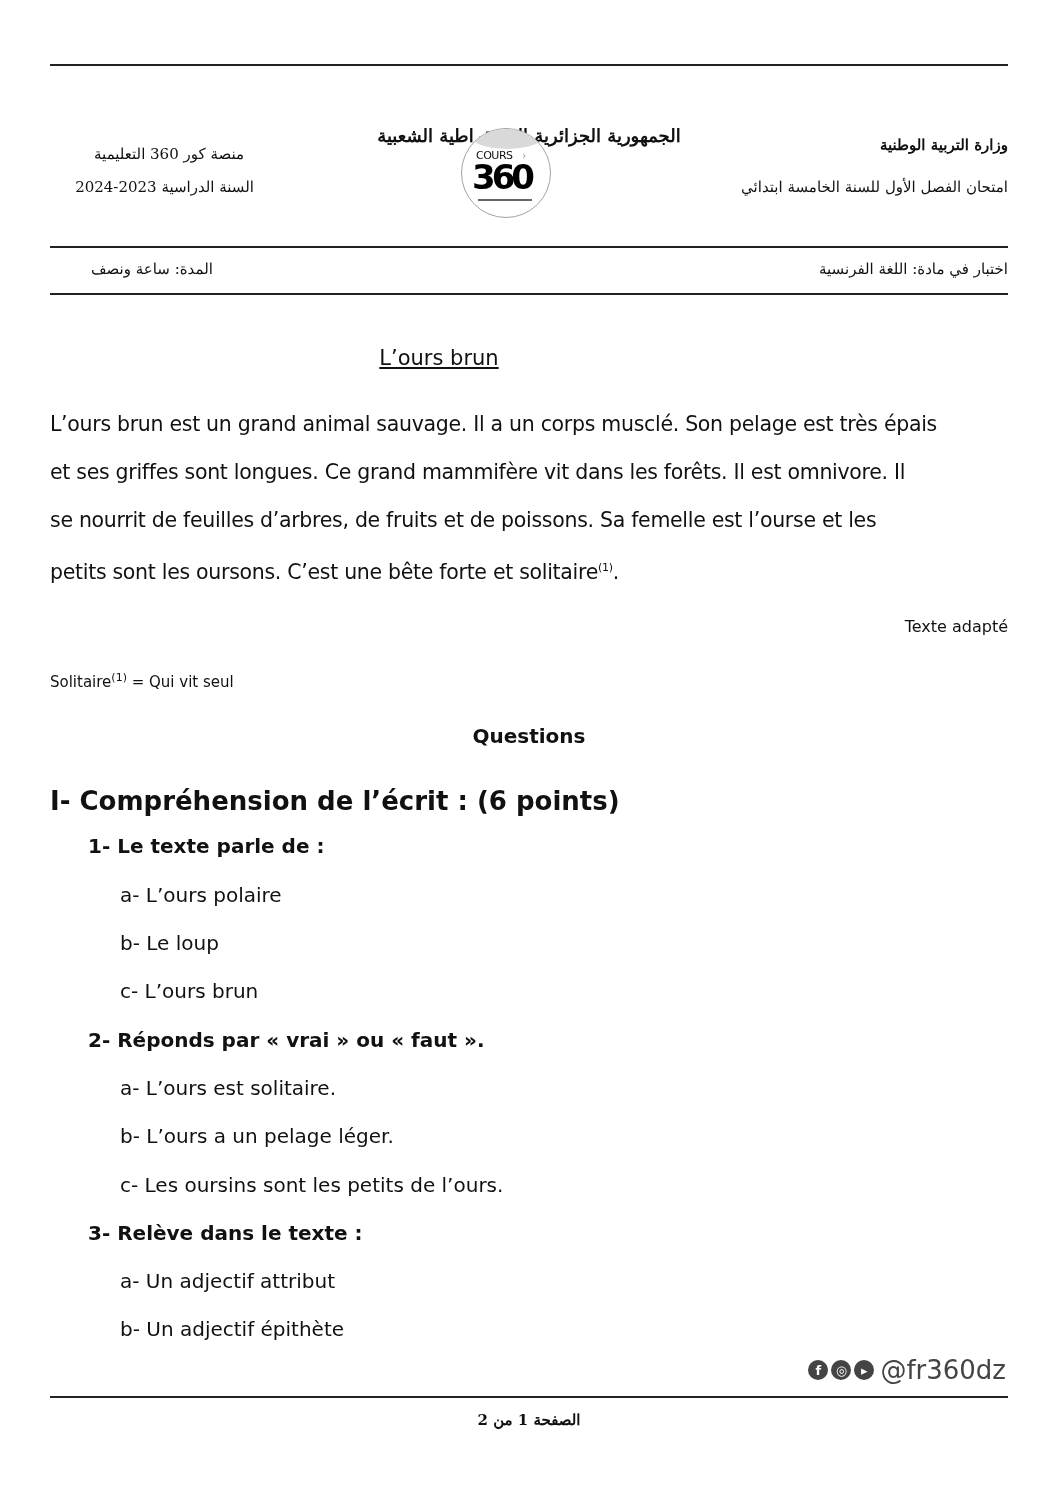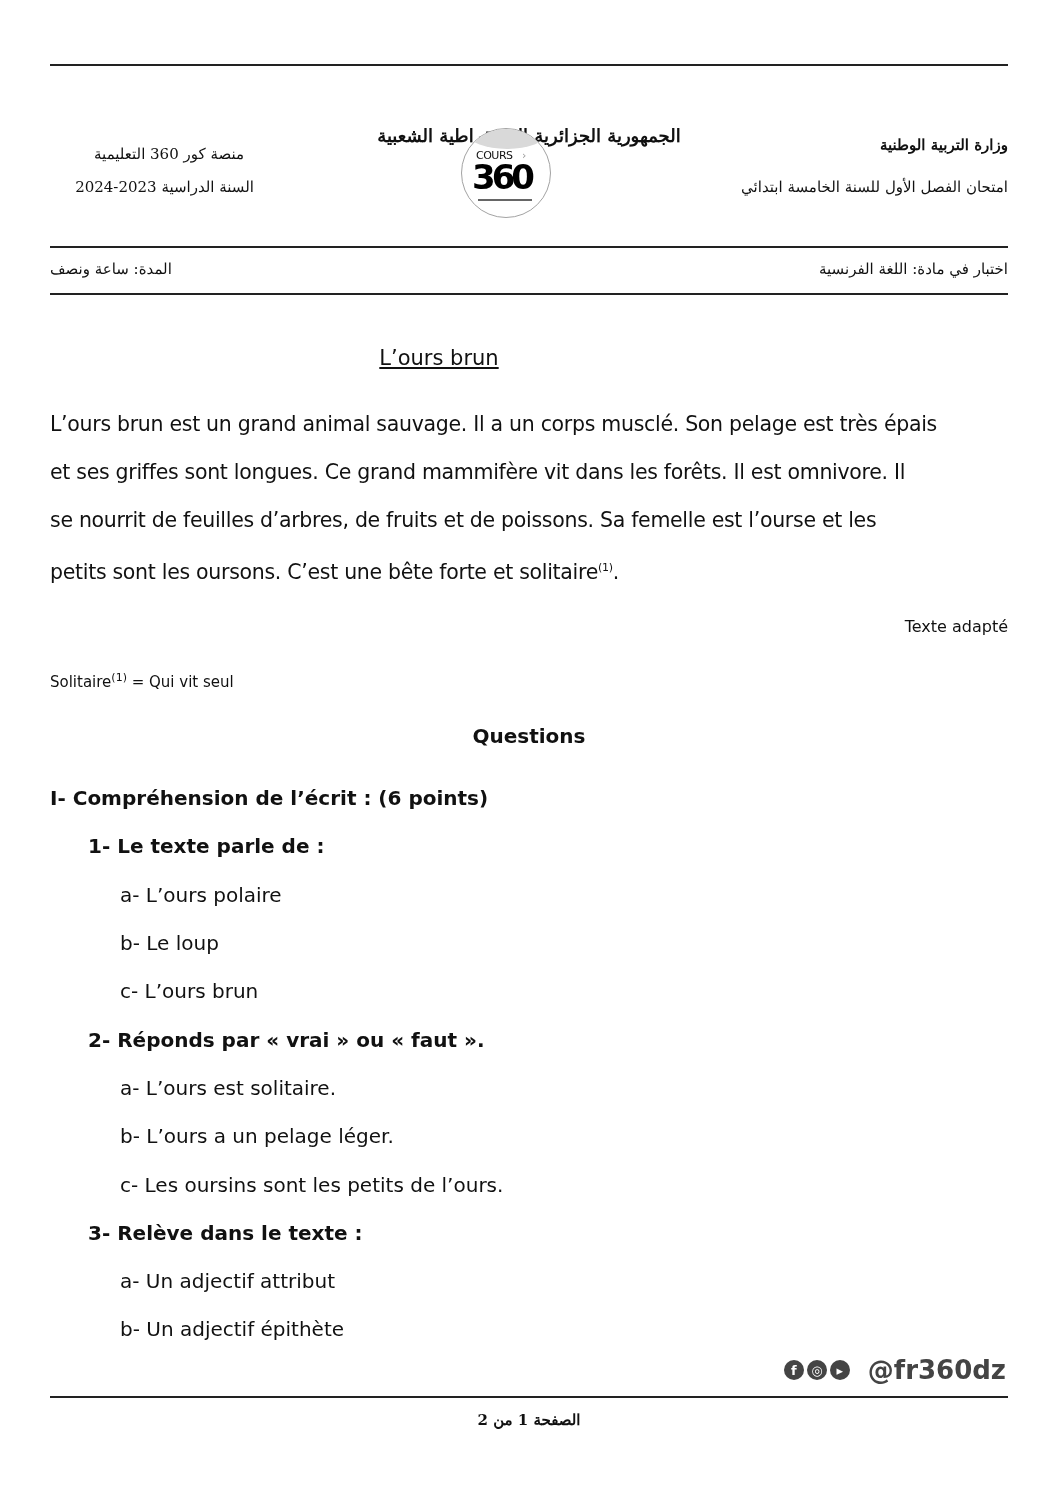--- a/index.html
+++ b/index.html
@@ -7,45 +7,45 @@
     .hr { position: absolute; left: 50px; width: 958px; height: 2px; background: #222; }
     .abs { position: absolute; white-space: nowrap; }
     .ar { font-family: "DejaVu Serif", serif; direction: rtl; }
 
     #republic { top: 88px; left: 0; width: 1058px; text-align: center; font-size: 18px; font-weight: bold; margin-top: 37px; }
     #ministry { top: 136px; right: 50px; font-size: 15px; font-weight: bold; }
     #exam-title { top: 178px; right: 50px; font-size: 15px; }
     #platform { top: 136px; left: 40px; width: 204px; text-align: right; font-size: 15px; font-weight: normal; margin-top: 9px; }
     #school-year { top: 178px; left: 50px; width: 204px; text-align: right; font-size: 15px; }
     #subject { top: 260px; right: 50px; font-size: 15px; text-align: right; }
-    #duration { top: 260px; left: 50px; width: 204px; text-align: left; font-size: 15px; }
+    #duration { top: 260px; left: 50px; width: 204px; text-align: center; font-size: 15px; }
 
     #logo { position: absolute; left: 461px; top: 128px; width: 90px; height: 90px; border-radius: 50%; border: 1px solid #a3a3a3; background: #fff; box-sizing: border-box; overflow: hidden; }
     #logo .arc { position: absolute; left: 6px; top: -10px; width: 78px; height: 30px; border-radius: 50%; background: #d9d9d9; }
     #logo .cours { position: absolute; left: 14px; top: 20px; font-size: 11px; font-family: "DejaVu Sans", sans-serif; letter-spacing: -0.5px; color: #111; }
     #logo .chev { position: absolute; left: 60px; top: 20px; font-size: 11px; color: #999; }
     #logo .num { position: absolute; left: 10px; top: 28px; font-size: 34px; font-weight: bold; font-family: "DejaVu Sans", sans-serif; letter-spacing: -4px; color: #000000; }
     #logo .tag { position: absolute; left: 16px; top: 70px; width: 54px; height: 2px; background: #666; }
 
     .fr { font-family: "DejaVu Sans", sans-serif; }
     #text-title { top: 346px; left: 0; width: 878px; text-align: center; font-size: 21px; text-decoration: underline; }
     #paragraph { position: absolute; top: 400px; left: 50px; width: 960px; font-size: 20.5px; line-height: 48px; letter-spacing: -0.3px; }
     #paragraph .line { display: block; white-space: nowrap; }
     sup { font-size: 11px; }
     #source { top: 617px; right: 50px; font-size: 16px; }
     #footnote { top: 671px; left: 50px; font-size: 15px; }
     #questions-heading { top: 724px; left: 0; width: 1058px; text-align: center; font-size: 20px; font-weight: bold; }
 
-    .section { font-size: 20px; font-weight: bold; }
+    .section { font-size: 26px; font-weight: bold; }
     .q { font-size: 20px; font-weight: bold; left: 88px; }
     .opt { font-size: 20px; left: 120px; }
 
     #social { top: 1355px; right: 52px; font-size: 26px; color: #444; display: flex; align-items: center; gap: 3px; }
     .soc-icon { width: 20px; height: 20px; border-radius: 50%; background: #444; color: #fff; font-size: 13px; display: inline-flex; align-items: center; justify-content: center; font-weight: bold; font-family: "DejaVu Sans", sans-serif; }
-    #handle { font-family: "DejaVu Sans", sans-serif; margin-left: 15px; font-weight: bold; }
+    #handle { font-family: "DejaVu Sans", sans-serif; margin-left: 3px; }
 
     #page-number { top: 1411px; left: 0; width: 1058px; text-align: center; font-size: 15px; font-weight: bold; }
   </style>
 </head>
 <body>
 
 <div class="hr" style="top:64px"></div>
 <div class="hr" style="top:246px"></div>
 <div class="hr" style="top:293px"></div>
 <div class="hr" style="top:1396px"></div>

